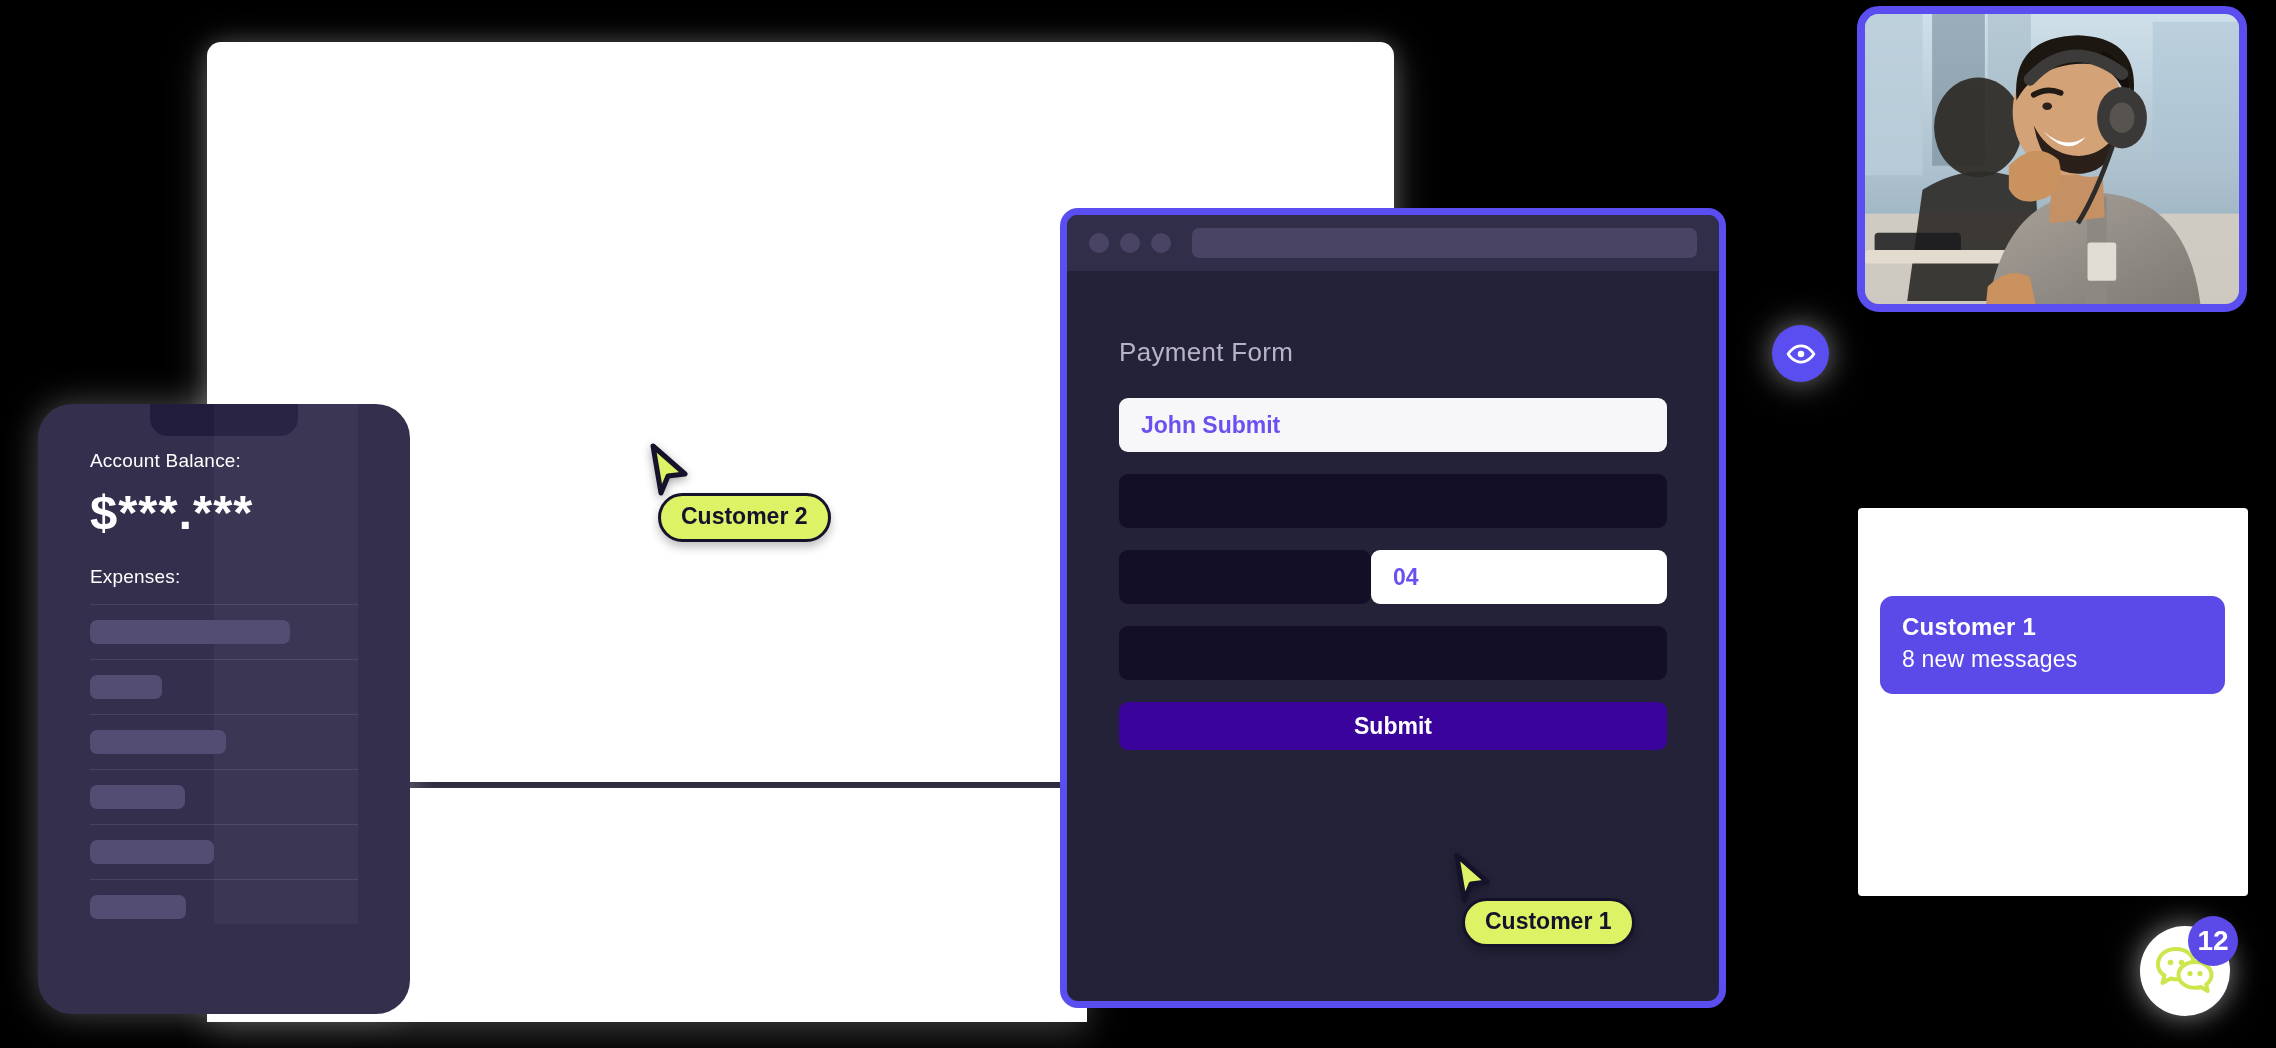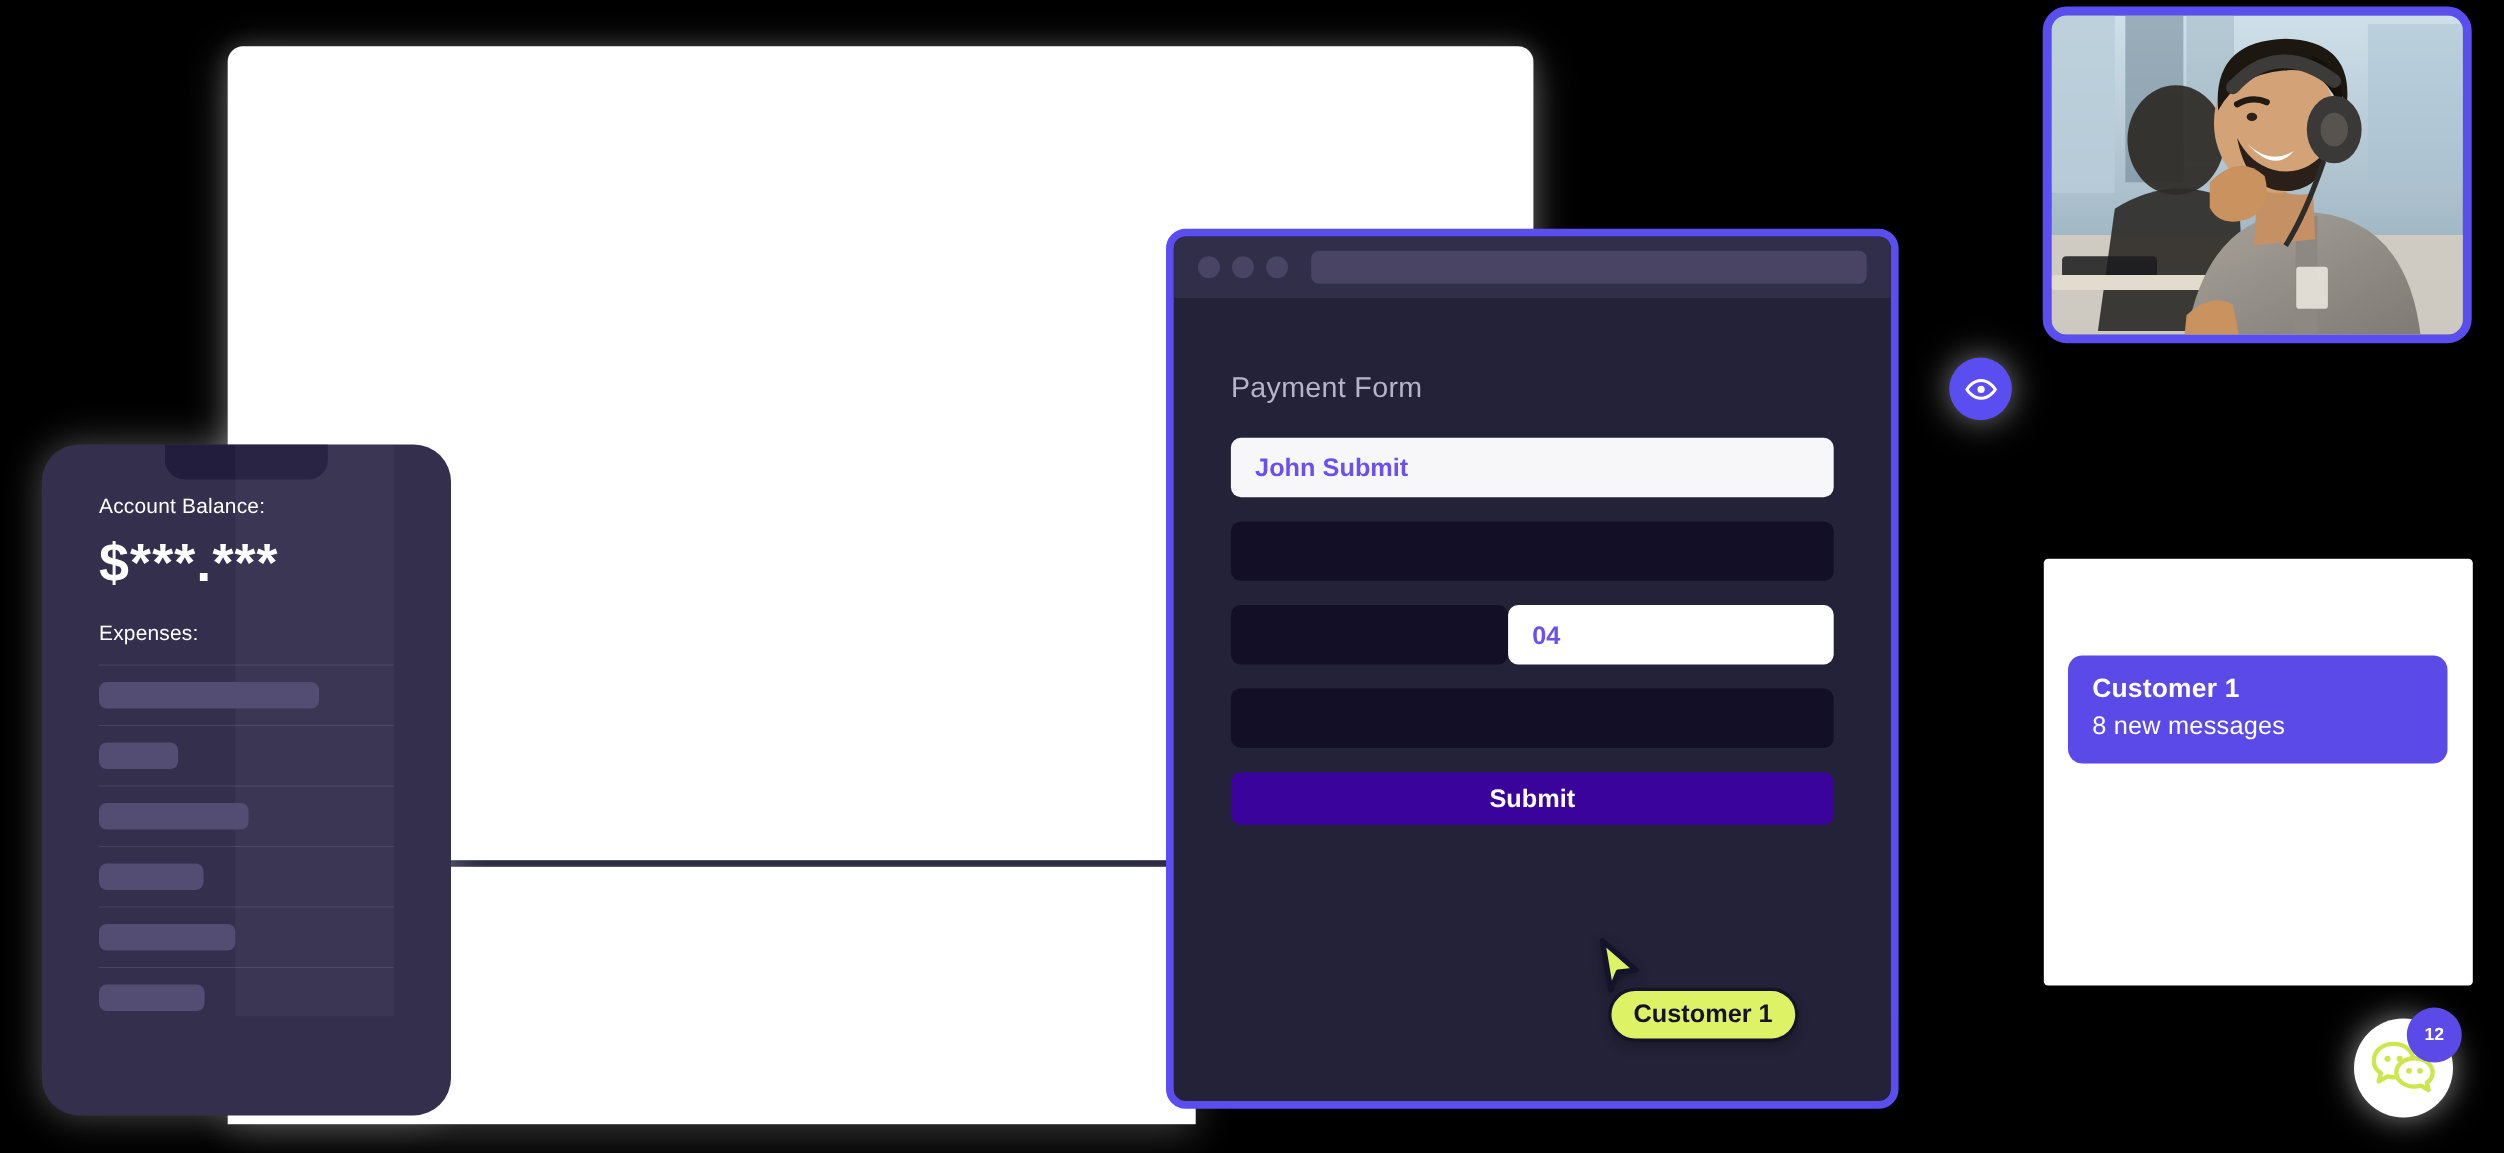--- a/index.html
+++ b/index.html
@@ -228,21 +228,21 @@
     cursor: pointer;
     border: none;
   }
   .chat-badge {
     position: absolute;
     left: 2188px; top: 916px;
     width: 50px; height: 50px;
     border-radius: 50%;
     background: #5b4ae8;
     color: #ffffff;
-    font-size: 16px;
+    font-size: 28px;
     font-weight: 600;
     display: flex; align-items: center; justify-content: center;
   }
 </style>
 </head>
 <body>
 
 <div id="stage">
 
   <div class="white-window"></div>
@@ -295,20 +295,26 @@
         <div class="field"></div>
         <div class="field white filled">04</div>
       </div>
 
       <div class="field"></div>
 
       <button class="submit-btn">Submit</button>
     </div>
   </div>
 
+  <div class="cursor" style="left:648px; top:443px;">
+    <svg width="42" height="56" viewBox="0 0 42 56">
+      <path d="M5 3 L37 31 L20 33 L13 50 Z" fill="#ddf264" stroke="#15122b" stroke-width="5" stroke-linejoin="round"></path>
+    </svg>
+    <div class="cursor-label" style="margin-left:10px; margin-top:-6px;">Customer 2</div>
+  </div>
 
 
   <div class="cursor" style="left:1452px; top:852px;">
     <svg width="40" height="54" viewBox="0 0 42 56">
       <path d="M5 3 L37 31 L20 33 L13 50 Z" fill="#ddf264" stroke="#15122b" stroke-width="5" stroke-linejoin="round"></path>
     </svg>
     <div class="cursor-label" style="margin-left:10px; margin-top:-8px;">Customer 1</div>
   </div>
 
   <button class="eye-btn">

